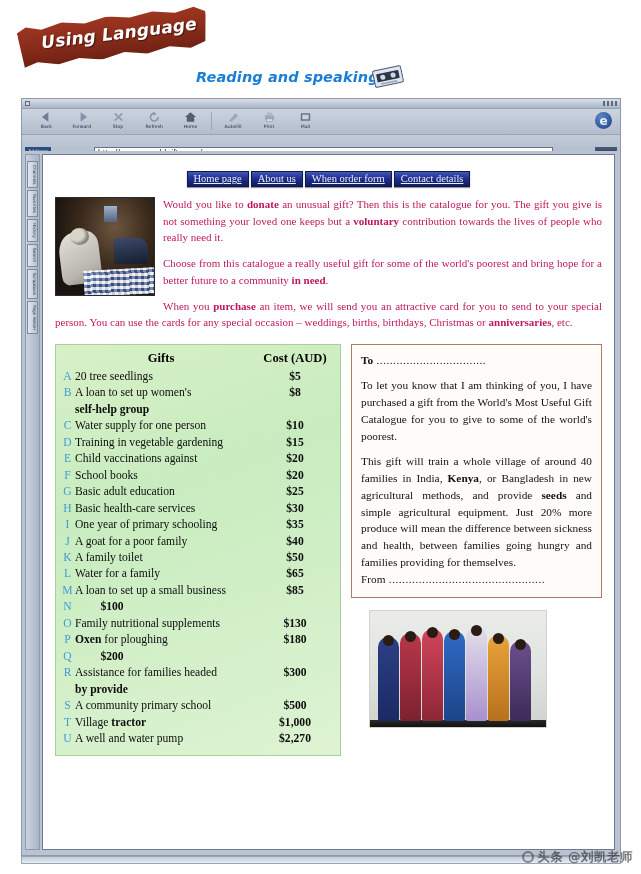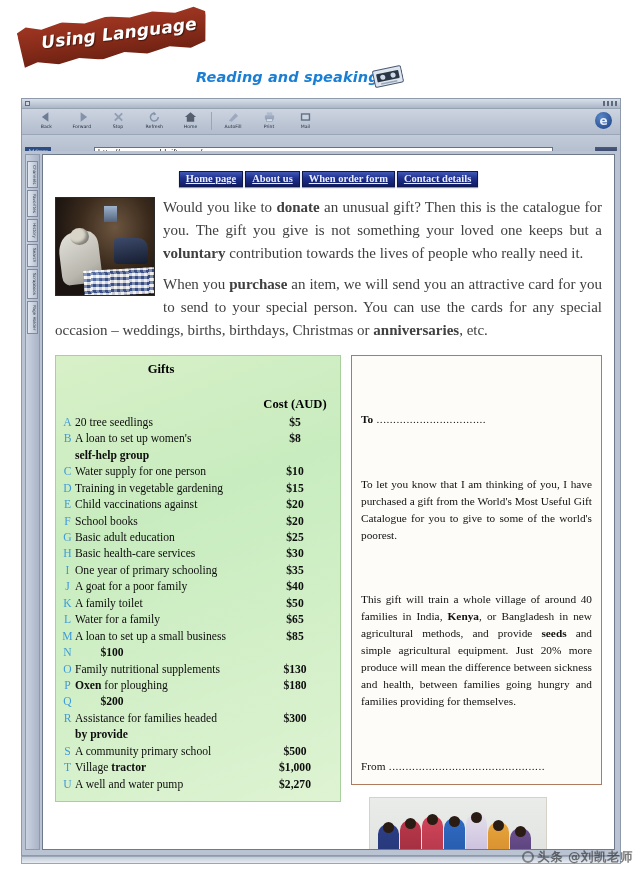--- a/index.html
+++ b/index.html
@@ -184,21 +184,20 @@
     font-size: 13.2px;
     letter-spacing: .2px;
     color: #2b3a6b;
     margin-top: 2px;
   }
   .page-title i { font-style: italic; }
 
   .navbtns {
     display: flex; justify-content: center; gap: 2px;
     margin-top: 8px;
-    font-weight: bold;
   }
   .navbtn {
     background: linear-gradient(180deg,#4157b4 0%,#1f2f8c 45%,#101c63 100%);
     border: 1px solid #0d1750;
     color: #e9edfb;
     font-family: "Liberation Serif", serif;
     font-size: 10.5px;
     padding: 1px 6px 2px 6px;
     text-decoration: underline;
     cursor: pointer;
@@ -247,43 +246,43 @@
       repeating-linear-gradient(90deg, rgba(255,255,255,.75) 0 3px, rgba(60,90,160,.55) 3px 6px);
     transform: rotate(-3deg);
   }
   .photo-sew .lamp {
     position: absolute; left: 48px; top: 8px;
     width: 13px; height: 16px;
     background: linear-gradient(180deg,#9fb4cf,#53637d);
   }
 
   .intro p {
-    font-size: 15px; line-height: 1.52;
-    color: #404040; text-align: justify;
+    font-size: 11px; line-height: 1.52;
+    color: #be185d; text-align: justify;
     margin-bottom: 9px;
   }
   .intro p b { font-weight: bold; }
 
   
   .lower {
     display: flex; margin-top: 4px; gap: 10px;
     align-items: flex-start;
   }
   .gift-panel {
     width: 286px;
     background: linear-gradient(160deg,#d8f0c7 0%,#c8ecbf 35%,#def3d2 100%);
     border: 1px solid #a9cf9c;
     padding: 6px 8px 8px 4px;
   }
   .gift-head {
     display: flex; font-weight: bold; font-size: 12.6px;
     padding: 0 0 3px 0;
   }
   .gift-head .h-gifts { flex: 1; text-align: center; padding-left: 4px; }
-  .gift-head .h-cost  { width: 74px; text-align: center; margin-top: 35px; }
+  .gift-head .h-cost  { width: 74px; text-align: center; }
 
   .gift-row { display: flex; font-size: 11.6px; line-height: 1.42; }
   .gift-row .g-let {
     width: 15px; text-align: center;
     color: #3f9bd8; font-family: "Liberation Serif", serif;
   }
   .gift-row .g-name { flex: 1; color: #0d0d0d; padding-right: 4px; }
   .gift-row .g-name b { font-weight: bold; }
   .gift-row .g-cost {
     width: 74px; text-align: center;
@@ -295,21 +294,21 @@
   .right-col { flex: 1; }
   .card-box {
     border: 1px solid #b07a5e;
     background: #fdfcf8;
     padding: 7px 9px 9px 9px;
     font-size: 11.3px;
     line-height: 1.5;
     color: #111;
     text-align: justify;
   }
-  .card-box p { margin-bottom: 8px; margin-top: 48px; }
+  .card-box p { margin-bottom: 8px; }
   .card-box p:last-child { margin-bottom: 0; }
   .card-box b { font-weight: bold; }
   .card-box .dots { letter-spacing: .5px; }
 
   .photo-group {
     margin: 12px 0 0 18px;
     width: 178px; height: 118px;
     border: 1px solid #d6d2ca;
     background: linear-gradient(180deg,#e9ece9 0%,#dfe2de 55%,#cfd2cd 100%);
     position: relative; overflow: hidden;
@@ -471,20 +470,21 @@
       <div class="intro">
         <div class="photo-sew">
           <div class="lamp"></div>
           <div class="mach"></div>
           <div class="shirt"></div>
           <div class="head"></div>
           <div class="cloth"></div>
         </div>
         <div id="intro-paras">
             <p><span>Would you like to </span><b>donate</b><span> an unusual gift? Then this is the catalogue for you. The gift you give is not something your loved one keeps but a </span><b>voluntary</b><span> contribution towards the lives of people who really need it.</span></p>
+            <p><span>Choose from this catalogue a really useful gift for some of the world's poorest and bring hope for a better future to a community </span><b>in need</b><span>.</span></p>
             <p><span>When you </span><b>purchase</b><span> an item, we will send you an attractive card for you to send to your special person. You can use the cards for any special occasion – weddings, births, birthdays, Christmas or </span><b>anniversaries</b><span>, etc.</span></p>
           </div>
       </div>
 
       <div class="lower">
 
         <div class="gift-panel">
           <div class="gift-head">
             <div class="h-gifts">Gifts</div>
             <div class="h-cost">Cost (AUD)</div>

